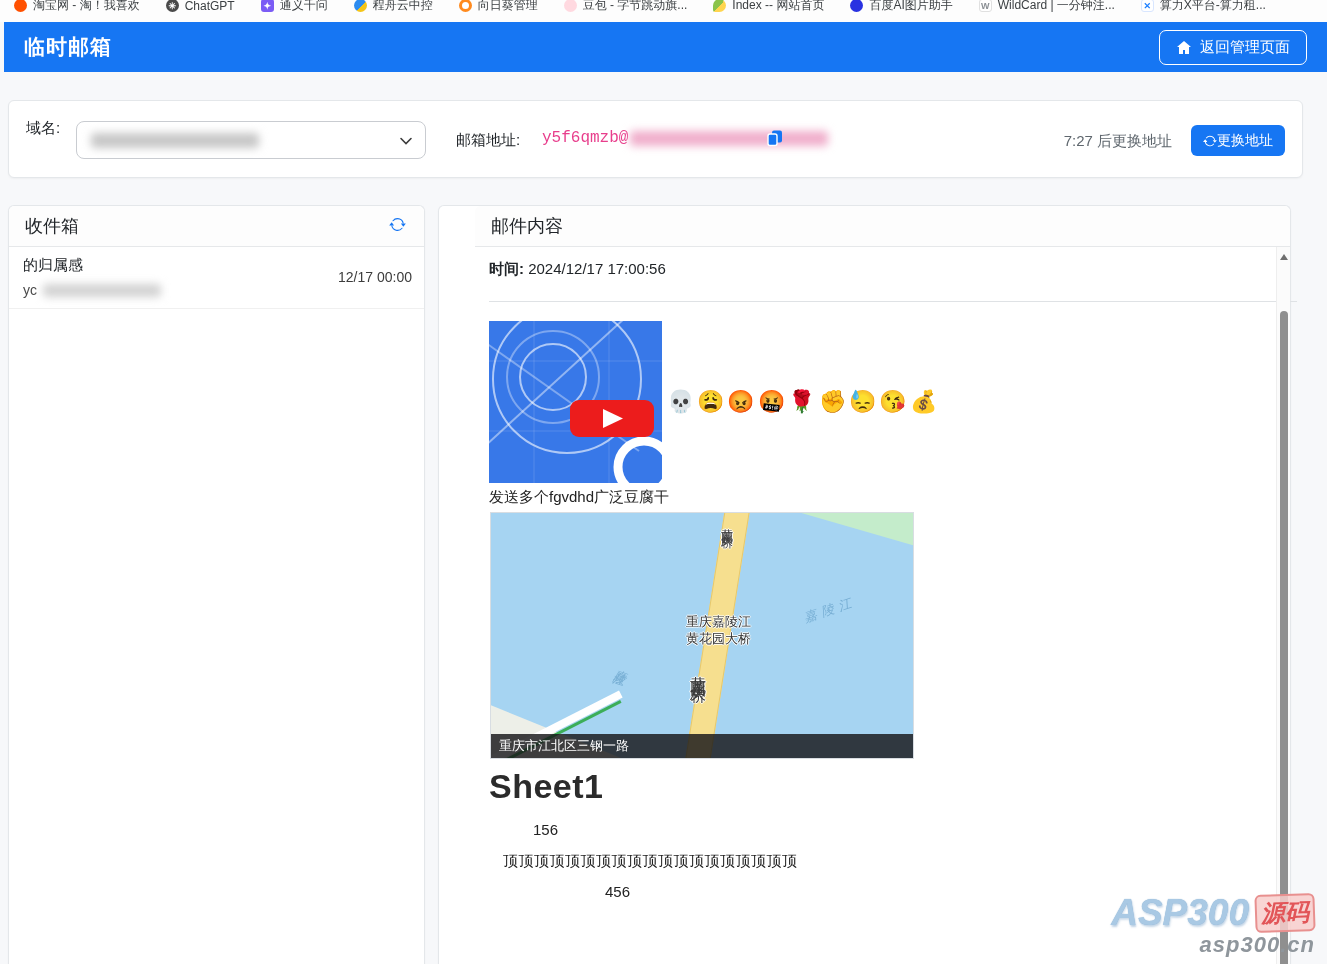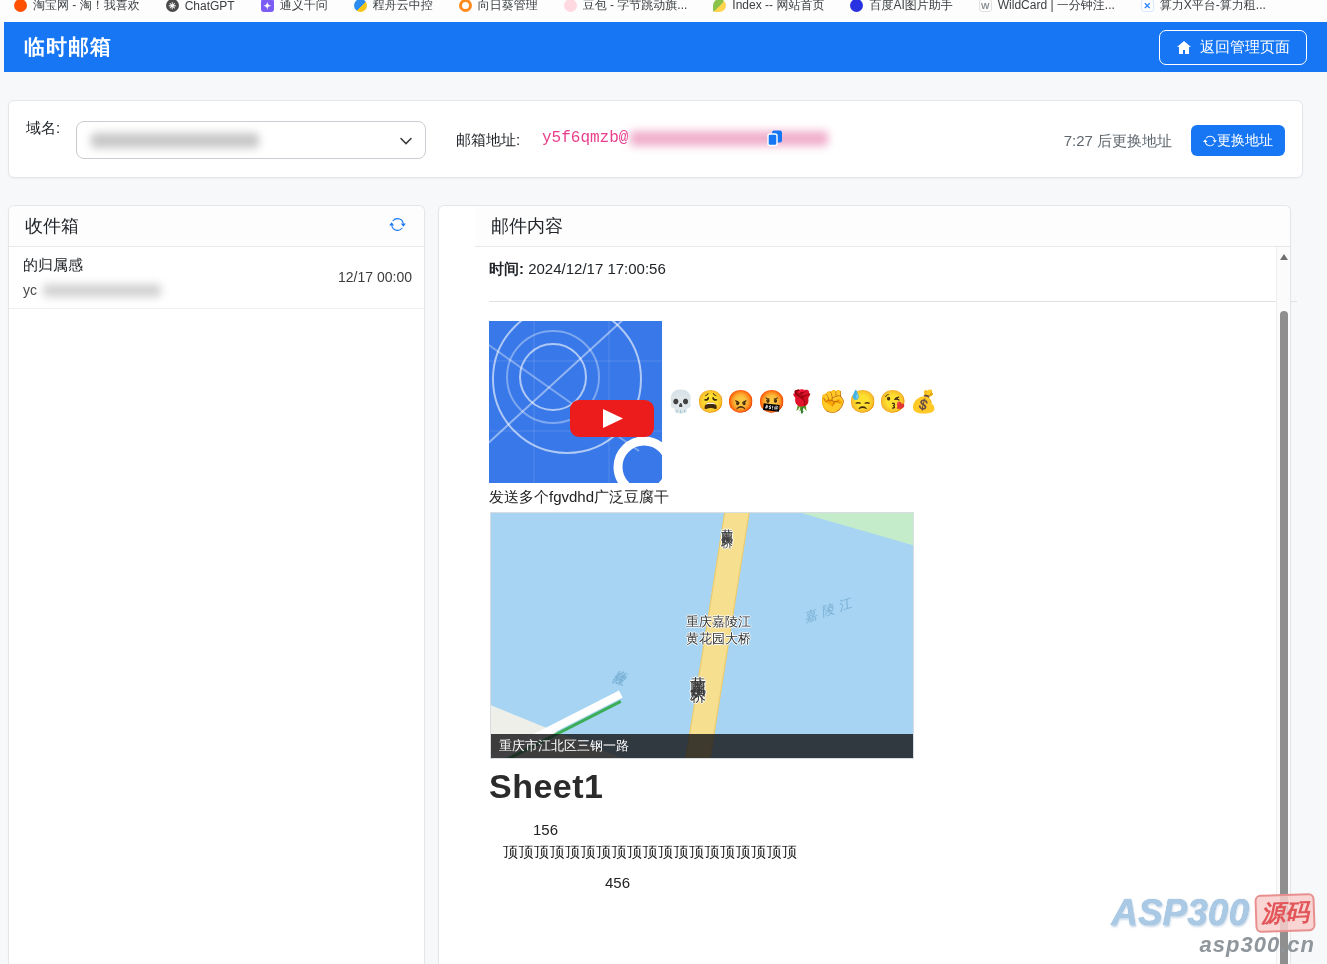--- a/index.html
+++ b/index.html
@@ -138,21 +138,21 @@
     clip-path:polygon(0 15%, 100% 100%, 0 100%); }
   .map-land-road { position:absolute; left:-12px; bottom:26px; width:150px; height:8px; background:#fff;
     transform:rotate(-27deg); }
   .map-land-green { position:absolute; left:-12px; bottom:21px; width:150px; height:3px; background:#3cae58;
     transform:rotate(-27deg); }
   .map-footer { position:absolute; left:0; right:0; bottom:0; height:24px; background:rgba(22,22,24,0.82);
     color:#fff; font-size:13px; line-height:24px; padding-left:8px; z-index:2; }
 
   .sheet-title { margin-top:8px; font-size:34px; font-weight:600; color:#2b2b2b; letter-spacing:0.5px; }
   .cell-1 { margin:15px 0 0 44px; font-size:15px; color:#222; }
-  .cell-2 { margin:5px 0 0 14px; font-size:15px; color:#222; letter-spacing:0.5px; }
+  .cell-2 { margin:14px 0 0 14px; font-size:15px; color:#222; letter-spacing:0.5px; }
   .cell-3 { margin:12px 0 0 116px; font-size:15px; color:#222; }
 
   
   .content-scrollbar { position:absolute; right:0; top:41px; bottom:0; width:14px;
     background:#fbfbfb; border-left:1px solid #eee; }
   .scroll-up { position:absolute; top:7px; left:3px; width:0; height:0; cursor:pointer;
     border-left:4px solid transparent; border-right:4px solid transparent; border-bottom:6px solid #6f6f6f; }
   .scroll-thumb { position:absolute; top:64px; bottom:0; left:3px; width:8px;
     background:#8f8f8f; border-radius:4px; cursor:pointer; }
 

